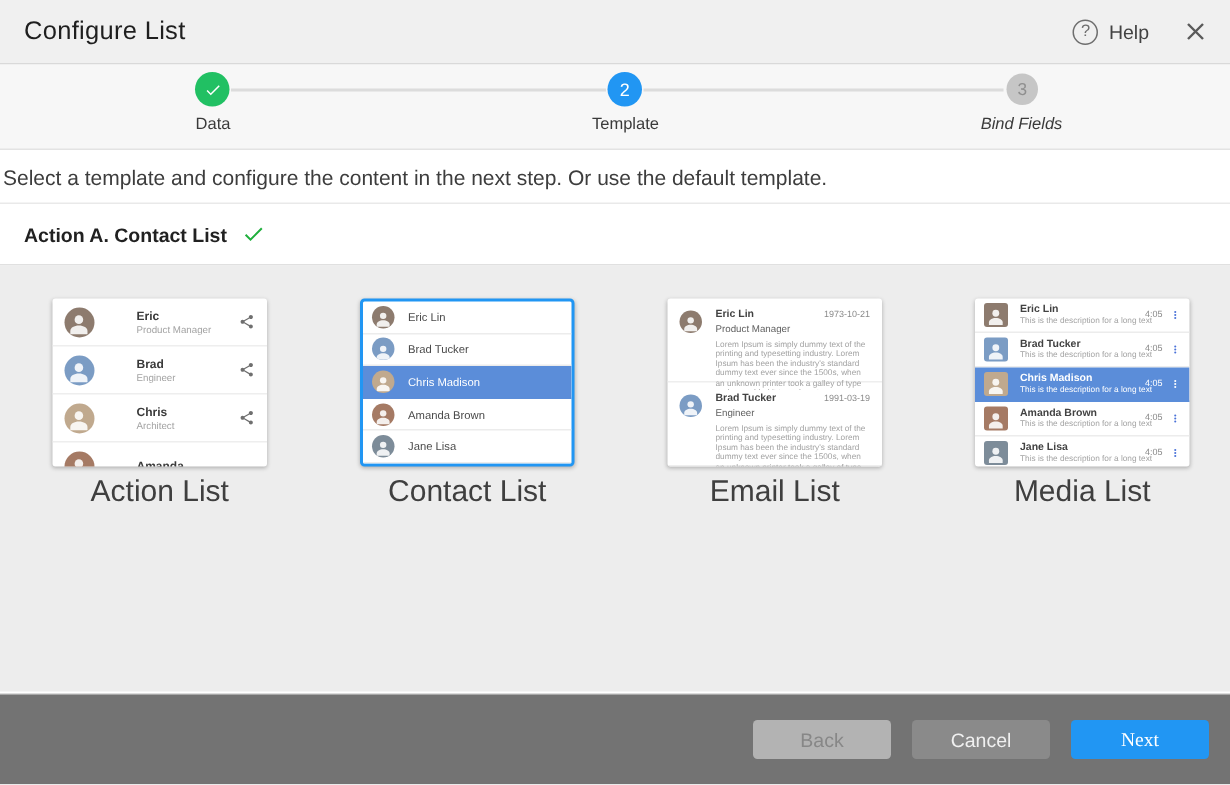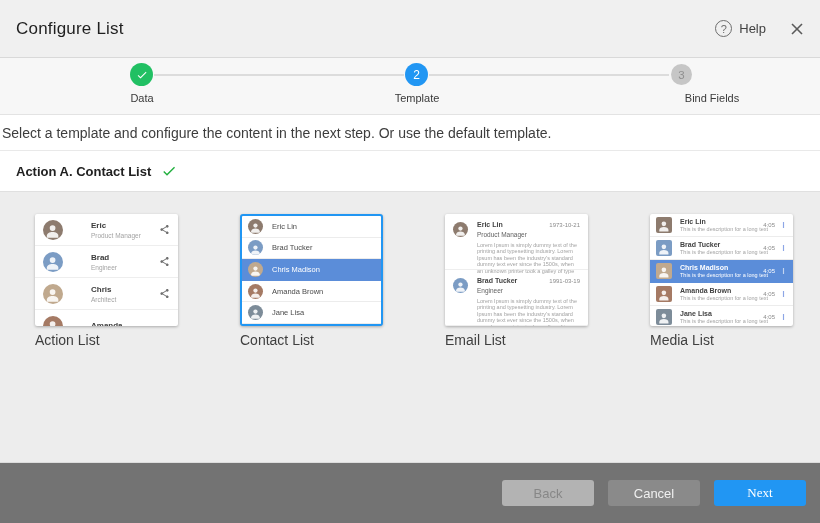--- a/index.html
+++ b/index.html
@@ -1,21 +1,21 @@
 <!DOCTYPE html>
 <html><head>
 <meta charset="utf-8">
 <style>
   * { margin:0; padding:0; box-sizing:border-box; }
   html,body { background:#fff; }
   body { font-family:"Liberation Sans", sans-serif; width:820px; height:523px; }
   .dialog { position:relative; width:820px; height:523px; background:#fff; overflow:hidden; }
 
   
-  .titlebar { height:58px; background:#f0f0f0; border-bottom:1px solid #d9d9d9;
+  .titlebar { height:43px; background:#f0f0f0; border-bottom:1px solid #d9d9d9;
     display:flex; align-items:center; padding:0 16px;gap:40px; }
   .title { font-size:17px; color:#1f1f1f; font-weight:400; letter-spacing:.2px; }
   .titlebar-right { margin-left:auto; display:flex; align-items:center; }
   .help-circle { width:17px; height:17px; border:1.5px solid #6e6e6e; border-radius:50%;
     color:#6e6e6e; font-size:11px; display:flex; align-items:center; justify-content:center;
     cursor:pointer; }
   .help-label { font-size:13px; color:#424242; margin-left:7px; cursor:pointer; }
   .close-btn { margin-left:24px; width:14px; height:14px; cursor:pointer; display:flex; }
   .close-btn svg { width:14px; height:14px; stroke:#5a5a5a; stroke-width:1.6; }
 
@@ -29,41 +29,41 @@
     font-size:12px; color:#fff; }
   .step-circle.done { left:130px; background:#21c063; }
   .step-circle.done svg { width:12px; height:12px; fill:#fff; }
   .step-circle.active { left:405px; background:#2196f3; }
   .step-circle.future { left:671px; top:6px; width:21px; height:21px; background:#c6c6c6;
     color:#8f8f8f; font-size:11.5px; }
   .step-label { position:absolute; top:34px; transform:translateX(-50%);
     font-size:11px; color:#3a3a3a; cursor:pointer; white-space:nowrap; }
   .step-label.s1 { left:142px; }
   .step-label.s2 { left:417px; }
-  .step-label.s3 { left:712px; }
+  .step-label.s3 { left:681px;font-style:italic; }
 
   
   .instruction { height:36px; background:#fff; border-bottom:1px solid #e9e9e9;
     display:flex; align-items:center; padding:0 2px; font-size:14px; color:#3d3d3d; }
   .select-row { height:41px; background:#fff; border-bottom:1px solid #e0e0e0;
     display:flex; align-items:center; padding:0 16px; }
   .select-a { font-size:13px; font-weight:bold; color:#212121; cursor:pointer; }
   .select-a-check { margin-left:10px; display:flex; cursor:default; }
   .select-a-check svg { width:16px; height:16px; fill:#1faf3c; }
   .select-b { font-size:13px; color:#9b9b9b; margin-left:48px; cursor:pointer; }
 
   
   .template-area { position:relative; height:284px; background:#ededed; }
   .tcard-wrap { position:absolute; top:22px; width:143px; cursor:pointer; }
   .tcard-wrap.p1 { left:35px; } .tcard-wrap.p2 { left:240px; }
   .tcard-wrap.p3 { left:445px; } .tcard-wrap.p4 { left:650px; }
   .tcard { width:143px; height:112px; background:#fff; border-radius:2px;
     box-shadow:0 1px 3px rgba(0,0,0,.28); overflow:hidden; }
   .tcard.selected { border:2px solid #2196f3; border-radius:3px; }
-  .tcaption { margin-top:6px; font-size:14px; color:#3f3f3f; }
+  .tcaption { margin-top:6px; text-align:center; font-size:20px; color:#3f3f3f; }
 
   
   .avatar { border-radius:50%; flex:none; display:flex; align-items:flex-end;
     justify-content:center; overflow:hidden; }
   .avatar svg { width:86%; height:86%; fill:rgba(255,255,255,.88); }
   .avatar.sq { border-radius:2px; }
   .av0 { background:#8d7b6e; } .av1 { background:#7b9cc4; } .av2 { background:#c0a98e; }
   .av3 { background:#a57a64; } .av4 { background:#7d8c99; }
 
   

